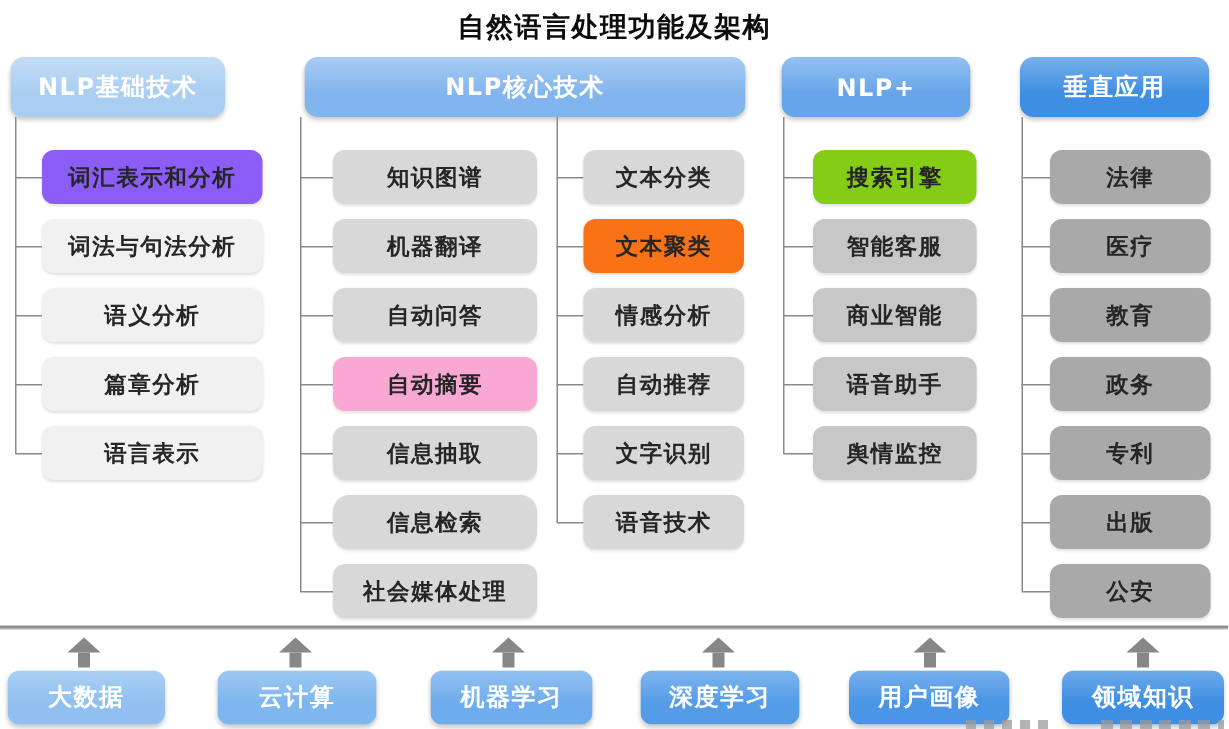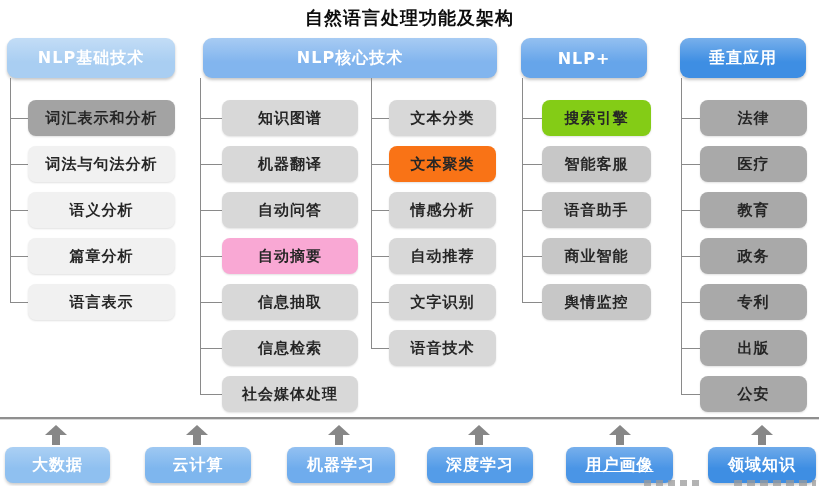--- a/index.html
+++ b/index.html
@@ -12,21 +12,21 @@
     font-size:18px;font-weight:bold;color:#0d0d0d;letter-spacing:1px;
   }
   
   .hdr{
     position:absolute;top:38px;height:40px;border-radius:9px;
     display:flex;align-items:center;justify-content:center;
     color:#ffffff;font-size:16px;font-weight:bold;letter-spacing:1px;
     background-image:linear-gradient(180deg,rgba(255,255,255,.30),rgba(255,255,255,0) 60%);
     box-shadow:0 2px 3px rgba(0,0,0,.22);
   }
-  #h1{left:7px;width:168px;}
+  #h1{left:7px;width:143px;}
   #h2{left:203px;width:294px;}
   #h3{left:521px;width:126px;}
   #h4{left:680px;width:126px;}
   
   .grp{position:absolute;top:100px;}
   .trunk{position:absolute;left:0;top:-22px;width:1px;background:#8a8a8a;}
   .t5{height:224px;}
   .t6{height:270px;}
   .t7{height:316px;}
   .row{display:flex;align-items:center;height:36px;margin-bottom:10px;}
@@ -53,21 +53,21 @@
   #a1{left:45px;} #a2{left:186px;} #a3{left:328px;} #a4{left:468px;} #a5{left:609px;} #a6{left:751px;}
   
   .fbox{
     position:absolute;top:447px;height:36px;border-radius:8px;
     display:flex;align-items:center;justify-content:center;
     color:#ffffff;font-size:16px;font-weight:bold;letter-spacing:1px;
     background-image:linear-gradient(180deg,rgba(255,255,255,.25),rgba(255,255,255,0) 60%);
     box-shadow:0 2px 3px rgba(0,0,0,.20);
   }
   #f1{left:5px;width:105px;}  #f2{left:145px;width:106px;} #f3{left:287px;width:108px;}
-  #f4{left:427px;width:106px;} #f5{left:566px;width:107px;text-decoration:underline;} #f6{left:708px;width:108px;}
+  #f4{left:427px;width:106px;} #f5{left:566px;width:107px;} #f6{left:708px;width:108px;}
   
   .wm{position:absolute;bottom:0;height:6px;opacity:.75;}
   .wm-a{left:644px;width:58px;
     background:repeating-linear-gradient(90deg,#9a9a9a 0 7px,transparent 7px 12px);}
   .wm-b{left:734px;width:82px;
     background:repeating-linear-gradient(90deg,#9a9a9a 0 8px,transparent 8px 13px);}
 </style>
 </head>
 <body>
 
@@ -76,21 +76,21 @@
   <div class="title">自然语言处理功能及架构</div>
 
   <div class="hdr" id="h1" style="background-color: rgb(169, 206, 242);">NLP基础技术</div>
   <div class="hdr" id="h2" style="background-color: rgb(130, 181, 238);">NLP核心技术</div>
   <div class="hdr" id="h3" style="background-color: rgb(102, 165, 234);">NLP+</div>
   <div class="hdr" id="h4" style="background-color: rgb(62, 142, 227);">垂直应用</div>
 
   <div class="grp g1">
     <div class="trunk t5"></div>
     <div class="row">
-        <div class="box" style="background-color: #a3a3a3; font-family: Liberation Mono, monospace;">词汇表示和分析</div>
+        <div class="box" style="background-color: #8b5cf6; font-family: Liberation Mono, monospace;">词汇表示和分析</div>
       </div>
     <div class="row">
         <div class="box" style="background-color: rgb(241, 241, 241);">词法与句法分析</div>
       </div>
     <div class="row">
         <div class="box" style="background-color: rgb(241, 241, 241);">语义分析</div>
       </div>
     <div class="row">
         <div class="box" style="background-color: rgb(241, 241, 241);">篇章分析</div>
       </div>
@@ -148,24 +148,24 @@
 
   <div class="grp g3">
     <div class="trunk t5"></div>
     <div class="row">
         <div class="box" style="background-color: #84cc16;">搜索引擎</div>
       </div>
     <div class="row">
         <div class="box" style="background-color: rgb(199, 199, 199);">智能客服</div>
       </div>
     <div class="row">
+        <div class="box" style="background-color: rgb(199, 199, 199);">商业智能</div>
+      </div>
+    <div class="row">
         <div class="box" style="background-color: rgb(199, 199, 199);">语音助手</div>
-      </div>
-    <div class="row">
-        <div class="box" style="background-color: rgb(199, 199, 199);">商业智能</div>
       </div>
     <div class="row">
         <div class="box" style="background-color: rgb(199, 199, 199);">舆情监控</div>
       </div>
   </div>
 
   <div class="grp g4">
     <div class="trunk t7"></div>
     <div class="row">
         <div class="box" style="background-color: rgb(169, 169, 169);">法律</div>

